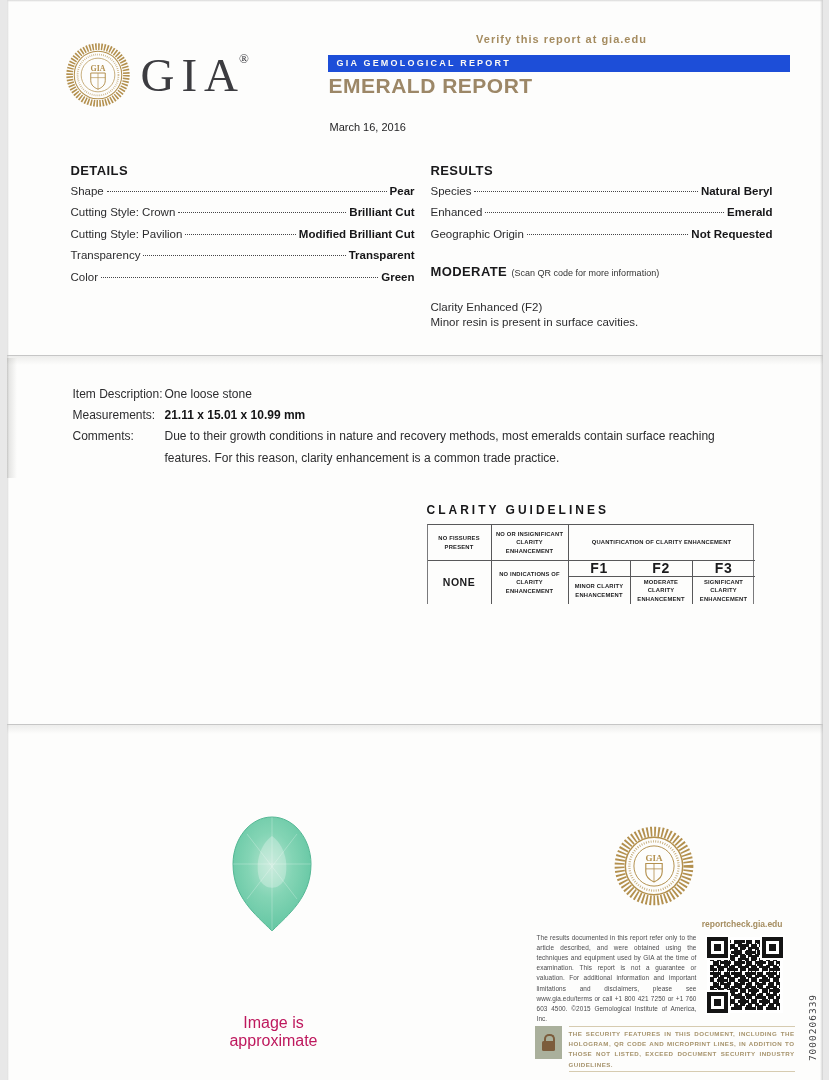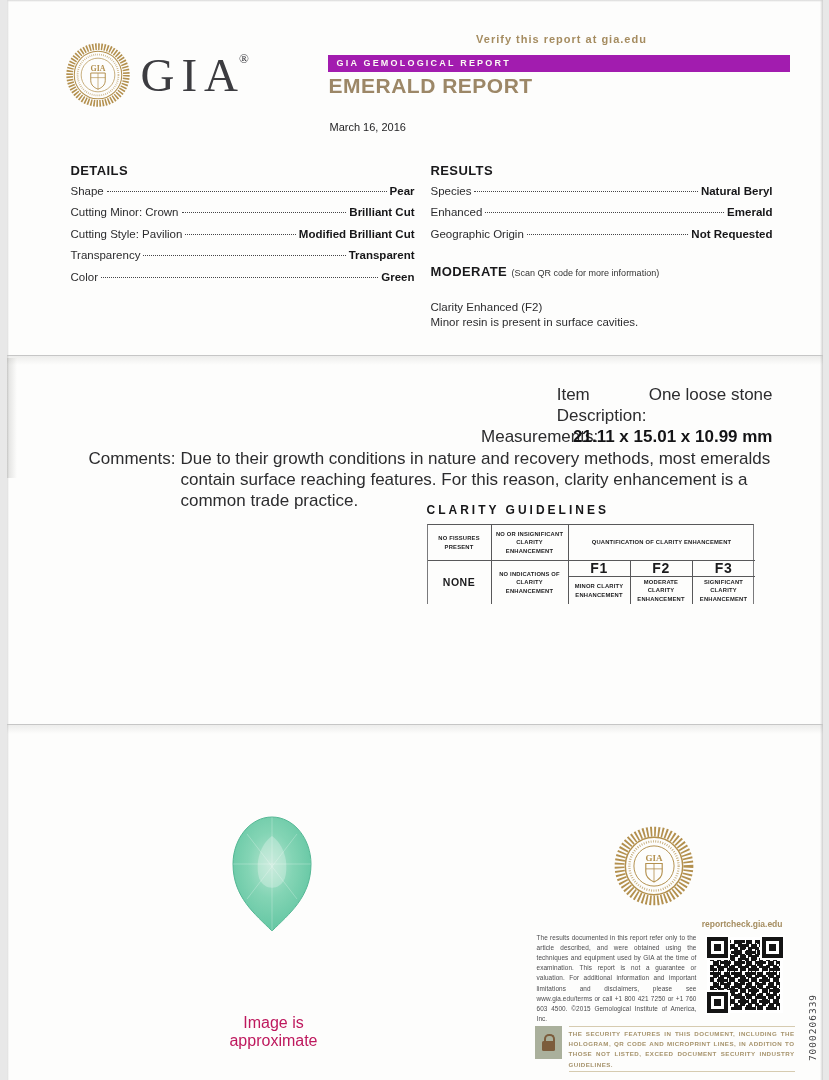--- a/index.html
+++ b/index.html
@@ -21,42 +21,42 @@
 
   
   .verify { position:absolute; left:390px; top:33px; width:330px; text-align:center;
     font-size:11px; font-weight:bold; letter-spacing:1px; color:#a58c60; }
   .brand { position:absolute; left:58px; top:42px; display:flex; align-items:center; }
   .brand svg { width:66px; height:66px; }
   .wordmark { font-family:"Liberation Serif","DejaVu Serif",serif; font-size:47px;
     color:#3c3c40; letter-spacing:7px; margin-left:10px; line-height:1; }
   .wordmark sup { font-size:13px; letter-spacing:0; vertical-align:28px; margin-left:-6px; }
   .tan-bar { position:absolute; left:321px; top:55px; width:462px; height:17px;
-    background:#a21caf; color:#fbf9f5; font-size:9px; font-weight:bold;
+    background:#1d4ed8; color:#fbf9f5; font-size:9px; font-weight:bold;
     letter-spacing:2.2px; line-height:17px; padding-left:9px; box-sizing:border-box; }
   .report-title { position:absolute; left:322px; top:74px; font-size:21px;
     font-weight:600; letter-spacing:.5px; color:#9c8767; }
   .date { position:absolute; left:323px; top:121px; font-size:11px; color:#1f1f21; }
 
   
   .section { position:absolute; }
   .sec-heading { font-size:13px; font-weight:bold; letter-spacing:.4px; color:#19191b; margin-bottom:7px; }
   .kvrow { display:flex; align-items:baseline; height:21.4px; font-size:11.5px; color:#2c2c2e; }
   .kvrow .lbl { white-space:nowrap; }
   .kvrow .dots { flex:1; margin:0 3px; border-bottom:1.5px dotted #454547; transform:translateY(-3px); }
   .kvrow .val { font-weight:bold; white-space:nowrap; color:#161618; }
   .treatment { margin-top:13px; }
   .treat-head { font-size:13px; font-weight:bold; letter-spacing:.4px; color:#19191b; }
   .treat-note { font-size:9px; font-weight:normal; letter-spacing:0; color:#333; }
   .treat-line { font-size:11.5px; line-height:15px; color:#2c2c2e; }
   .treat-line.first { margin-top:20px; }
 
   
   .item-block { position:absolute; left:66px; top:384px; width:700px; }
-  .item-row { display:flex; font-size:17px; line-height:21.2px; color:#2c2c2e;justify-content:flex-end; }
+  .item-row { display:flex; font-size:12px; line-height:21.2px; color:#2c2c2e; }
   .item-row .ilbl { width:92px; flex:none; }
   .item-row .ival { max-width:592px; }
   .item-row.bold .ival { font-weight:bold; color:#141416; }
 
   
   .ct-title { position:absolute; left:420px; top:503px; font-size:12px; font-weight:bold;
     letter-spacing:3px; color:#161618; }
   .ctable { position:absolute; left:420px; top:524px; width:327px; display:grid;
     grid-template-columns:64px 77px 62px 62px 62px;
     grid-template-rows:36px 16px 27px;
@@ -141,21 +141,21 @@
   <div class="date">March 16, 2016</div>
 
   <div class="section" style="left:64px; top:163px; width:344px;">
     <div class="sec-heading">DETAILS</div>
     <div class="kvrow">
       <span class="lbl">Shape</span>
         <span class="dots"></span>
         <span class="val">Pear</span>
     </div>
     <div class="kvrow">
-      <span class="lbl">Cutting Minor: Crown</span>
+      <span class="lbl">Cutting Style: Crown</span>
         <span class="dots"></span>
         <span class="val">Brilliant Cut</span>
     </div>
     <div class="kvrow">
       <span class="lbl">Cutting Style: Pavilion</span>
         <span class="dots"></span>
         <span class="val">Modified Brilliant Cut</span>
     </div>
     <div class="kvrow">
       <span class="lbl">Transparency</span>

